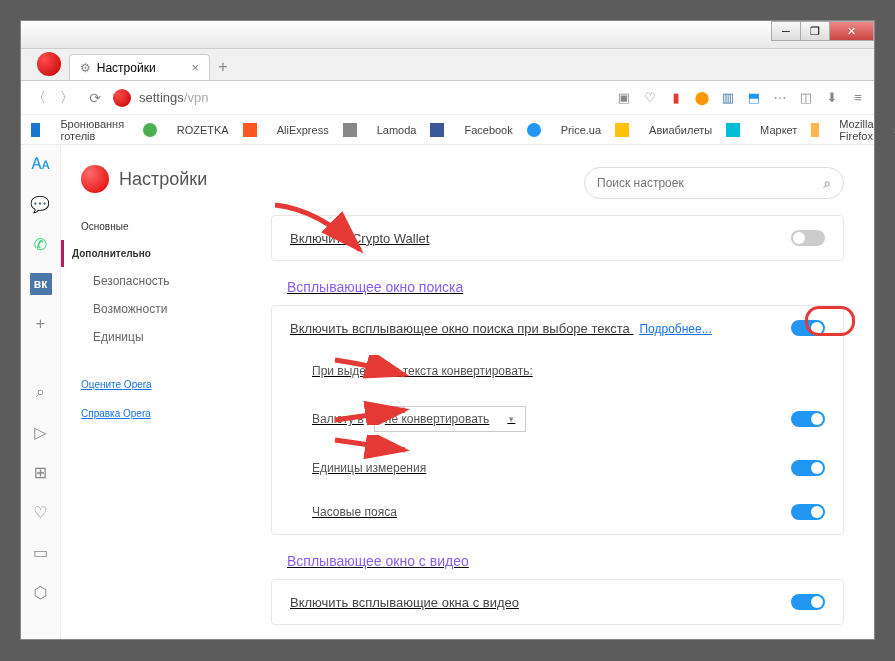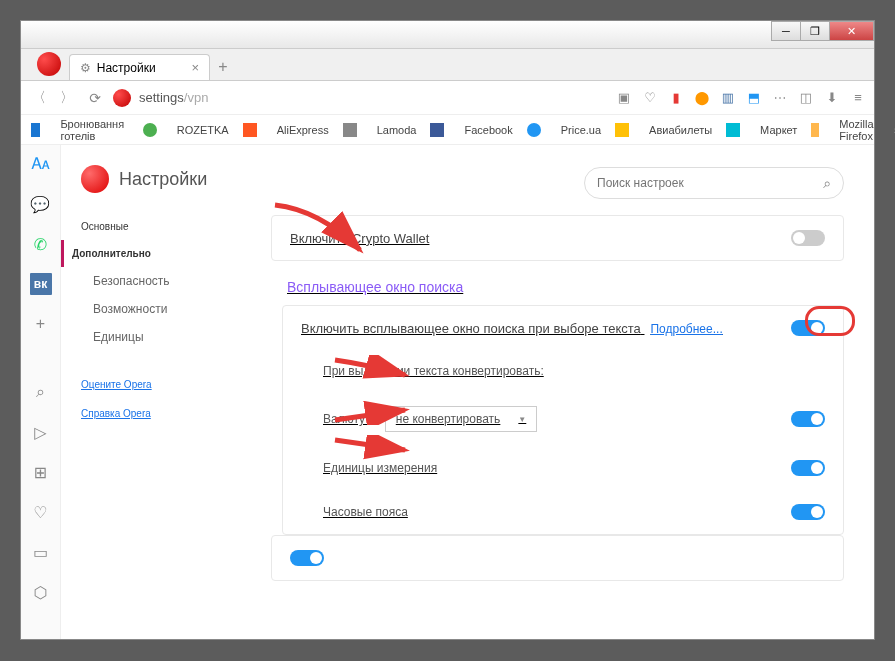--- a/index.html
+++ b/index.html
@@ -48,21 +48,21 @@
 .nav-sec.active { font-weight: bold; border-left: 3px solid #be185d; padding-left: 8px; }
 .nav-sub { font-size: 12px; padding: 7px 20px 7px 32px; color: #666; }
 .nav-link { font-size: 10px; padding: 6px 20px; color: #1a73e8; text-decoration: underline; margin-top: 6px; }
 .settings { flex: 1; padding: 20px 30px 12px 0; overflow: hidden; position: relative; text-decoration: underline; }
 .searchbox { position: absolute; right: 30px; top: 22px; width: 260px; height: 32px; border: 1px solid #ddd; border-radius: 16px; display: flex; align-items: center; padding: 0 12px; }
 .searchbox input { border: none; outline: none; flex: 1; font-size: 12px; color: #888; }
 .searchbox .sq { color: #888; font-size: 14px; }
 .opt-group { margin-top: 50px; }
 .opt-box { border: 1px solid #e8e8e8; border-radius: 4px; padding: 14px 18px; margin-bottom: 12px; display: flex; align-items: center; justify-content: space-between; font-size: 13px; color: #444; }
 .sec-title { font-size: 14px; color: #8b5cf6; margin: 18px 0 10px 16px; font-weight: 500; }
-.opt-multi { border: 1px solid #e8e8e8; border-radius: 4px; padding: 0; margin-left: 11px; }
+.opt-multi { border: 1px solid #e8e8e8; border-radius: 4px; padding: 0; }
 .opt-row { padding: 14px 18px; display: flex; align-items: center; justify-content: space-between; font-size: 13px; color: #444; }
 .opt-row.sub { padding-left: 40px; font-size: 12px; color: #555; }
 .opt-row .link { color: #1a73e8; text-decoration: underline; font-size: 12px; margin-left: 6px; }
 .dropdown { border: 1px solid #ccc; padding: 5px 10px; font-size: 12px; color: #555; display: inline-flex; align-items: center; gap: 18px; margin-left: 10px; background: #fff; }
 .dropdown::after { content: '▼'; font-size: 8px; color: #888; }
 .toggle { width: 34px; height: 16px; border-radius: 10px; position: relative; }
 .toggle.on { background: #2196f3; }
 .toggle.off { background: #ccc; }
 .toggle::after { content: ''; width: 12px; height: 12px; background: #fff; border-radius: 50%; position: absolute; top: 2px; }
 .toggle.on::after { right: 2px; }
@@ -218,21 +218,23 @@
             <div class="opt-row sub">
               <span>Единицы измерения</span>
               <div class="toggle on"></div>
             </div>
             <div class="opt-row sub">
               <span>Часовые пояса</span>
               <div class="toggle on"></div>
             </div>
           </div>
 
+          <div class="sec-title">Всплывающее окно с видео</div>
           <div class="opt-box">
+            <span>Включить всплывающие окна с видео</span>
             <div class="toggle on"></div>
           </div>
 
         </div>
       </div>
     </div>
   </div>
 </div>
 
 <div class="highlight"></div>

